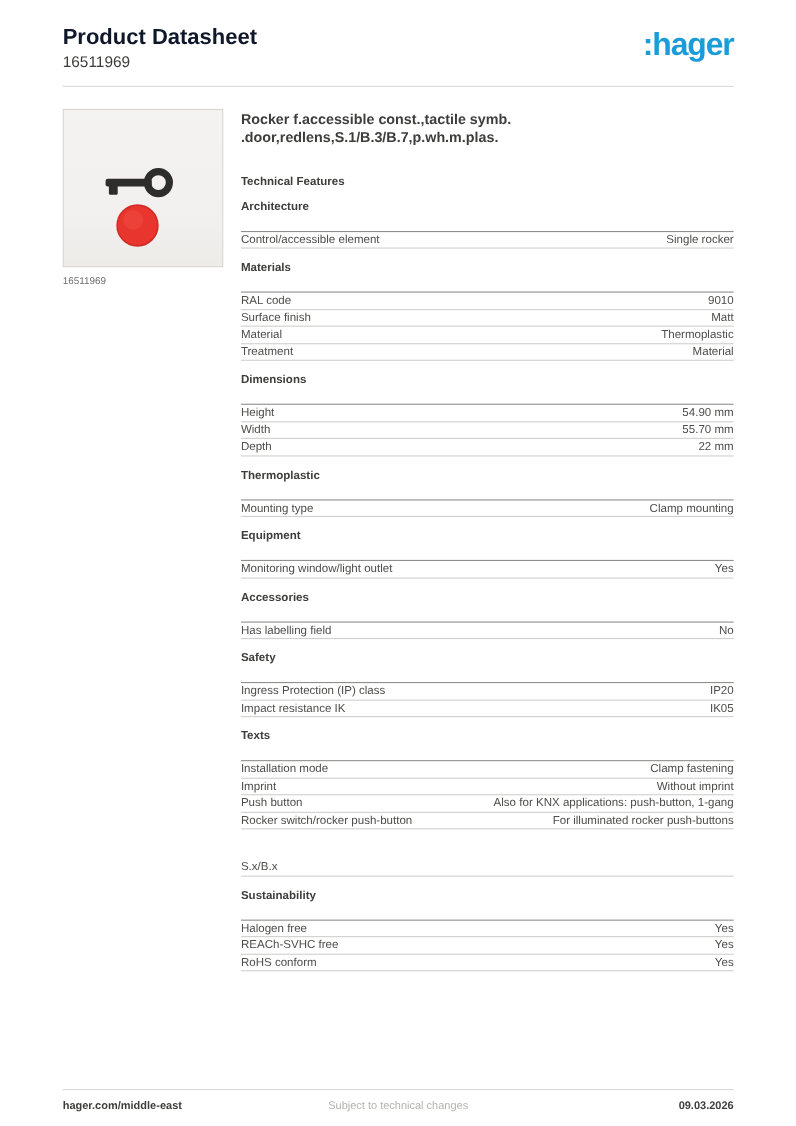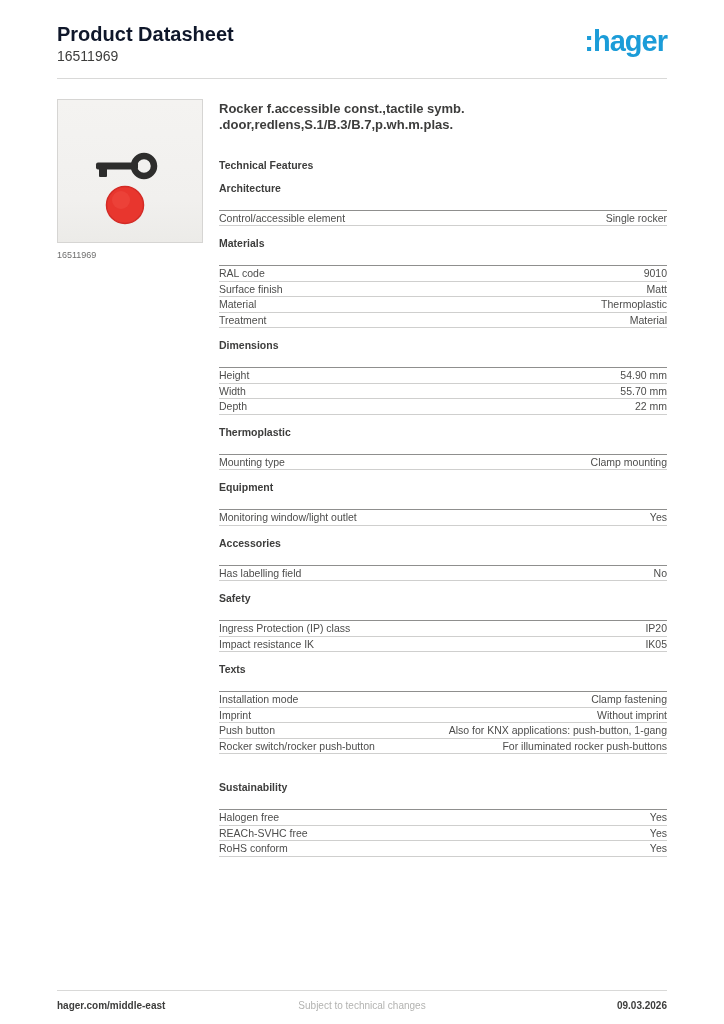--- a/index.html
+++ b/index.html
@@ -254,20 +254,24 @@
             <div class="sec-row">
               <span class="row-label">Push button</span>
               <span class="row-value">Also for KNX applications: push-button, 1-gang</span>
             </div>
             <div class="sec-row">
               <span class="row-label">Rocker switch/rocker push-button</span>
               <span class="row-value">For illuminated rocker push-buttons</span>
             </div>
           </div>
           <div class="section extra-gap">
+            <div class="sec-row">
+              <span class="row-label">S.x/B.x</span>
+              <span class="row-value"></span>
+            </div>
           </div>
           <div class="section">
             <div class="sec-heading">Sustainability</div>
             <div class="sec-row">
               <span class="row-label">Halogen free</span>
               <span class="row-value">Yes</span>
             </div>
             <div class="sec-row">
               <span class="row-label">REACh-SVHC free</span>
               <span class="row-value">Yes</span>

